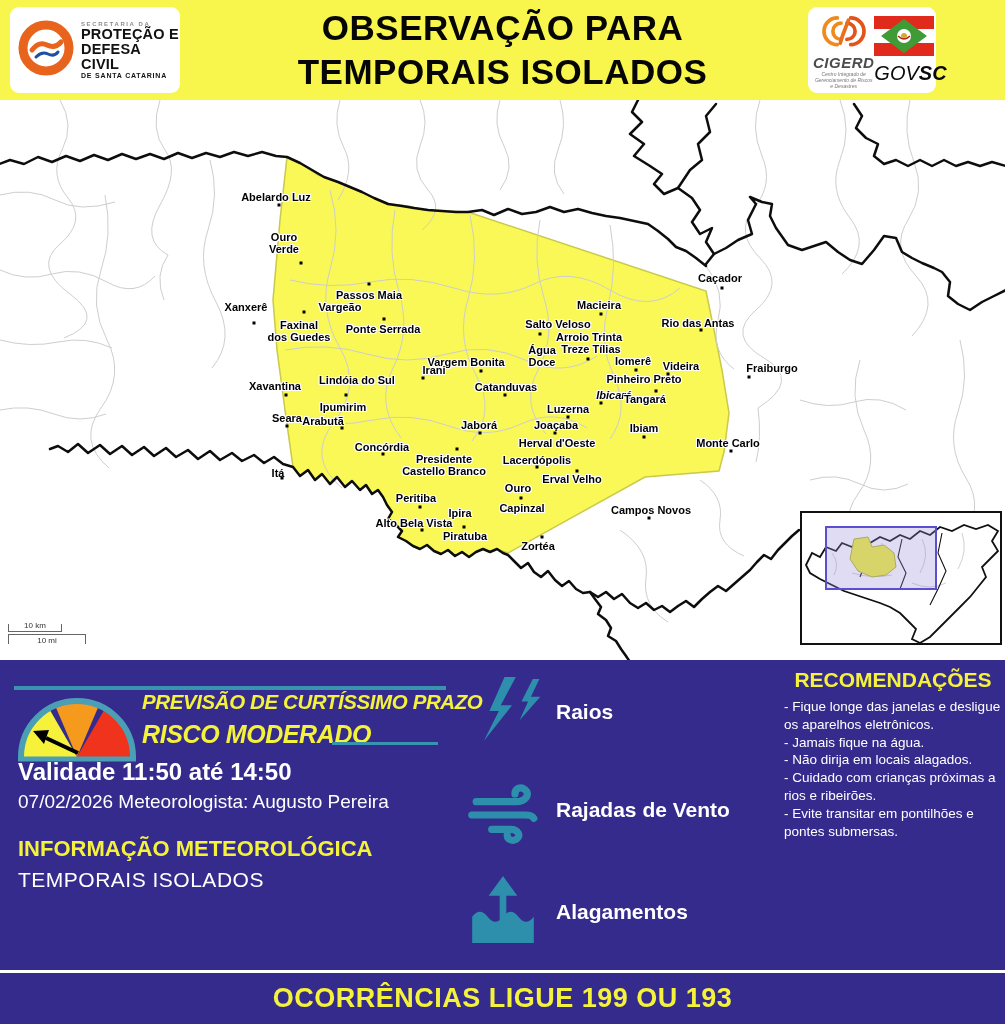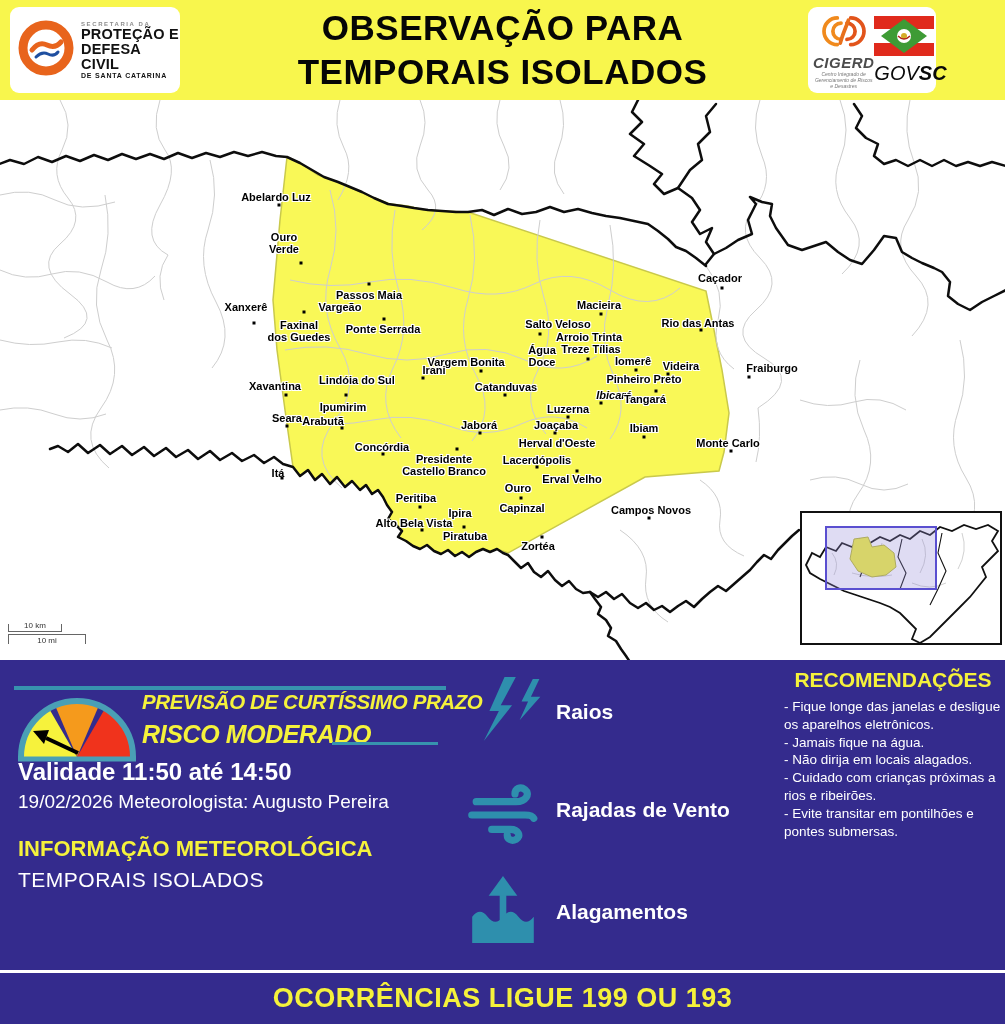--- a/index.html
+++ b/index.html
@@ -306,21 +306,21 @@
       <line x1="2" y1="63" x2="120" y2="63" stroke="#4A9FB5" stroke-width="5"></line>
       <line x1="62" y1="57" x2="30" y2="42" stroke="#000" stroke-width="4"></line>
       <polygon points="17,35 33,34 28,48" fill="#000"></polygon>
     </svg>
   </span>
 
   <div class="fx-title">PREVISÃO DE CURTÍSSIMO PRAZO</div>
   <div class="risk">RISCO MODERADO</div>
   <div class="teal-underline"></div>
   <div class="validity">Validade 11:50 até 14:50</div>
-  <div class="date-met">19/02/2026 Meteorologista: Augusto Pereira</div>
+  <div class="date-met">07/02/2026 Meteorologista: Augusto Pereira</div>
   <div class="info-h">INFORMAÇÃO METEOROLÓGICA</div>
   <div class="info-v">TEMPORAIS ISOLADOS</div>
 
   <span style="position:absolute;left:480px;top:14px;">
     <svg width="66" height="72" viewBox="0 0 70 70">
       <polygon points="26,0 10,36 20,36 4,68 34,30 22,30 38,0" fill="#2E8FAD"></polygon>
       <polygon points="56,2 44,26 51,26 42,46 64,21 54,21 63,2" fill="#2E8FAD"></polygon>
     </svg>
   </span>
   <div class="hazard-label" style="top:40px;">Raios</div>

